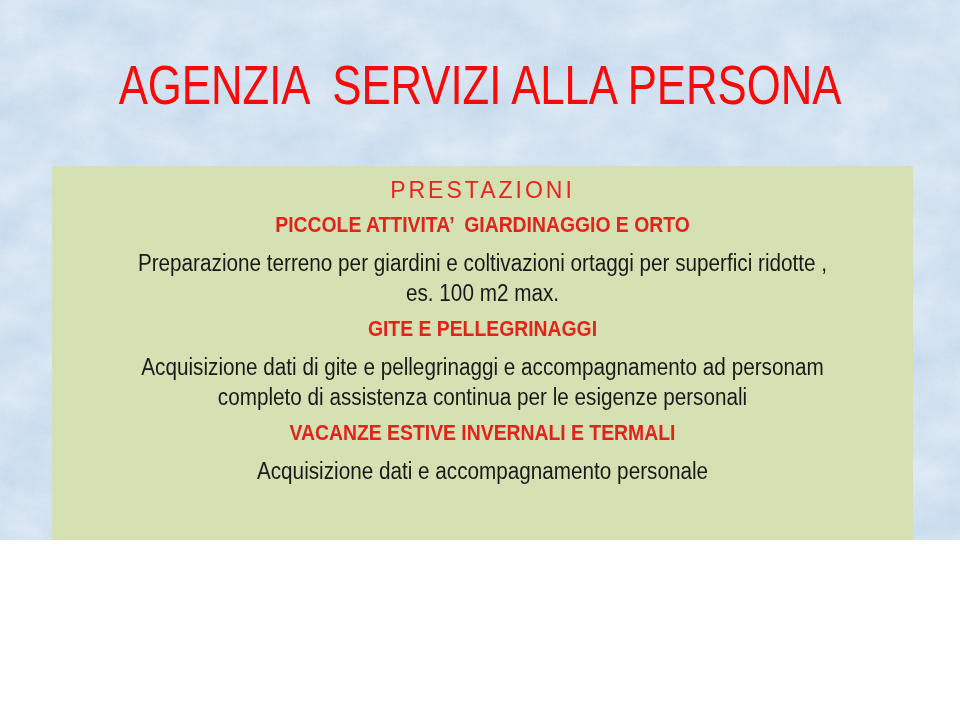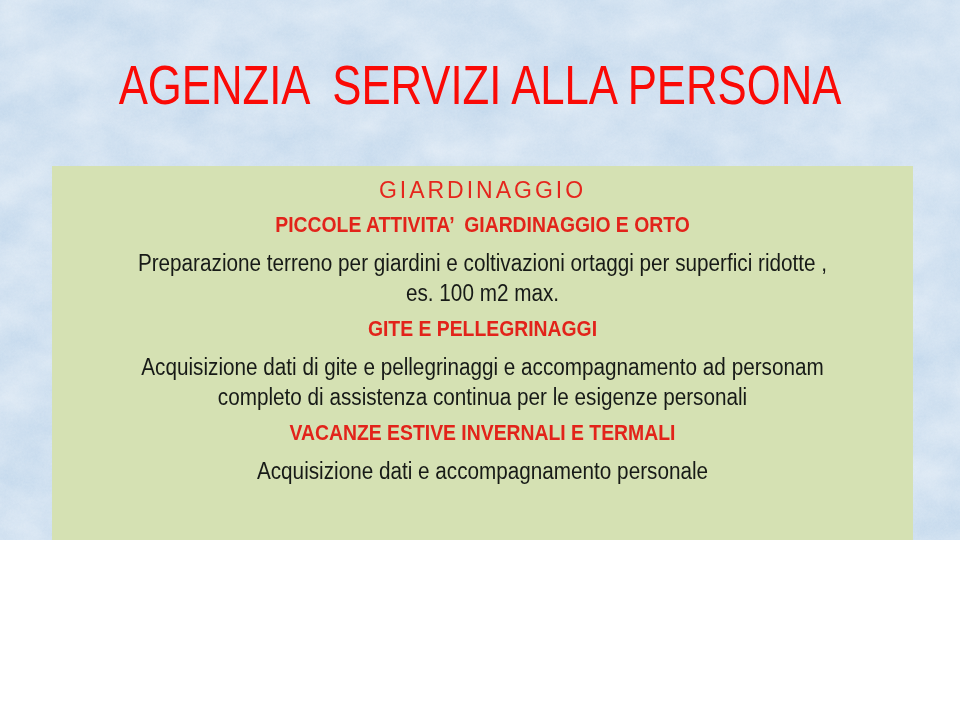--- a/index.html
+++ b/index.html
@@ -107,21 +107,21 @@
     </defs>
     <rect width="960" height="720" fill="#c3d8ec"></rect>
     <rect width="960" height="720" filter="url(#fiberSoft)" opacity="0.55"></rect>
     <rect width="960" height="720" filter="url(#fiberFine)" opacity="0.18"></rect>
   </svg>
 
   <h1 class="title">AGENZIA  SERVIZI ALLA PERSONA</h1>
 
   <div class="content-box">
 
-    <div class="box-heading">GIARDINAGGIO</div>
+    <div class="box-heading">PRESTAZIONI</div>
 
 
     <div class="section">
       <div class="sec-heading">PICCOLE ATTIVITA’  GIARDINAGGIO E ORTO</div>
       <div class="body-line">Preparazione terreno per giardini e coltivazioni ortaggi per superfici ridotte ,</div>
       <div class="body-line">es. 100 m2 max.</div>
     </div>
 
     <div class="section">
       <div class="sec-heading">GITE E PELLEGRINAGGI</div>

